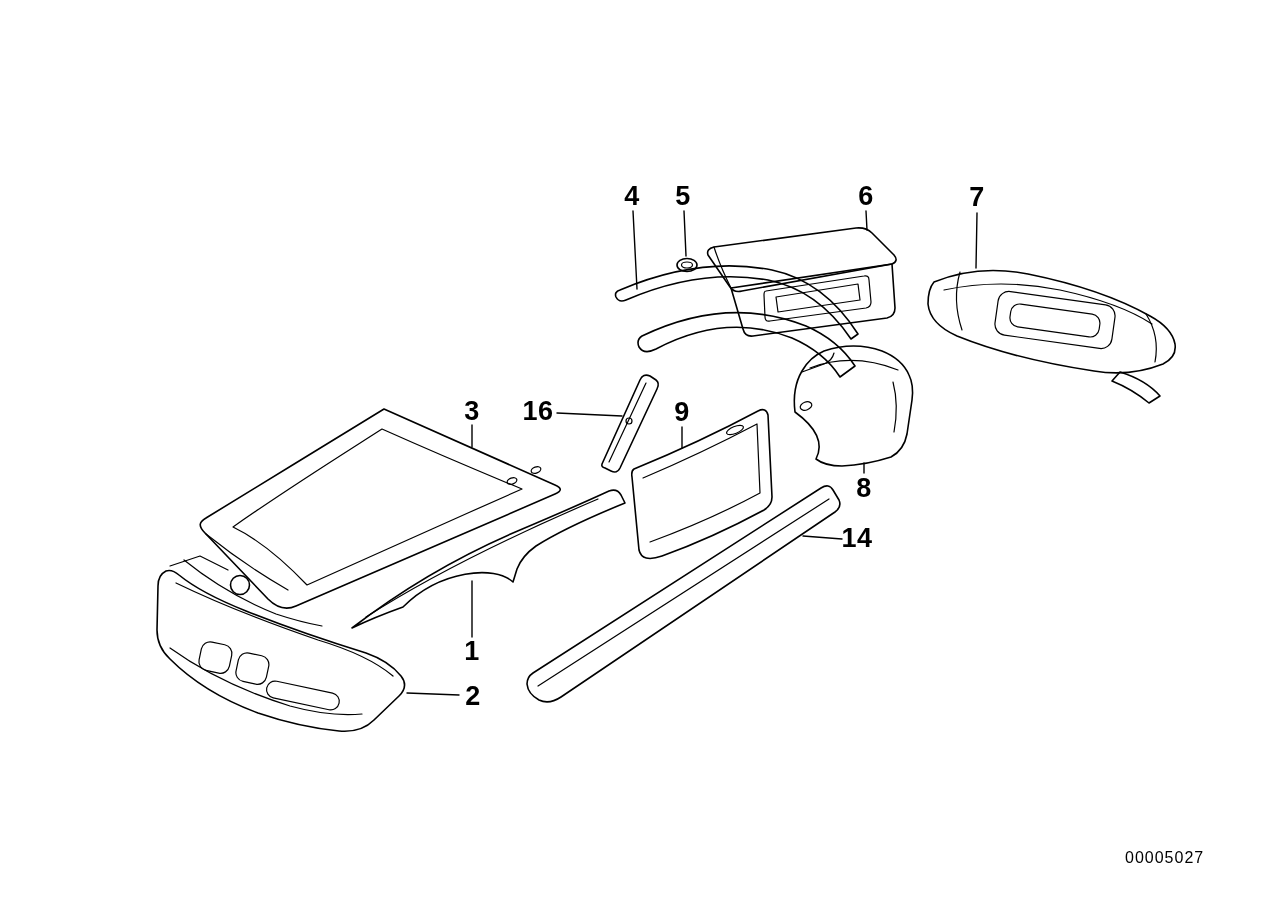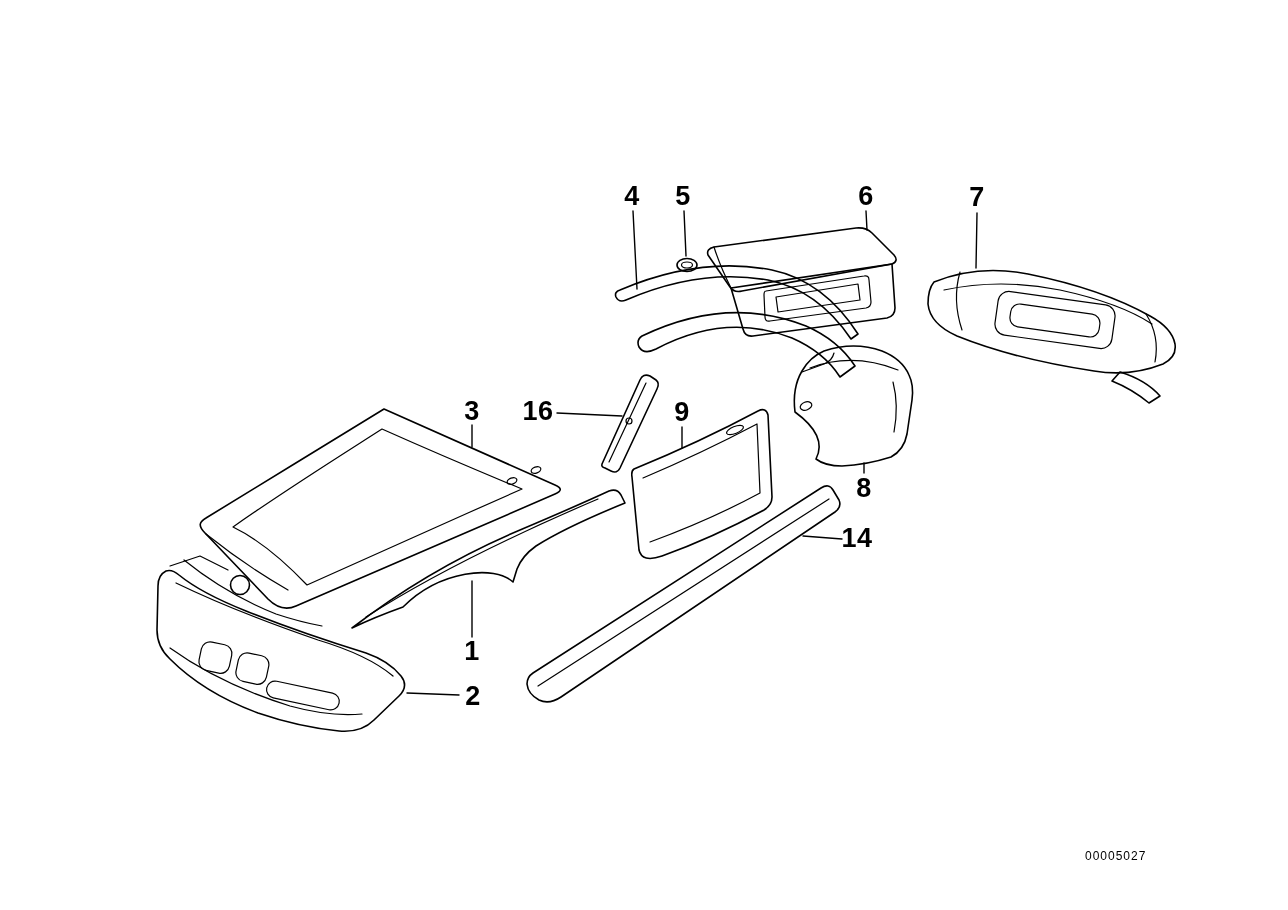--- a/index.html
+++ b/index.html
@@ -18,22 +18,22 @@
   .art .thin{stroke-width:1.2;}
   .art .leader{stroke-width:1.4;}
   .callout{
     position:absolute;
     transform:translate(-50%,-50%);
     font-weight:bold;font-size:27px;line-height:1;
     color:#000;cursor:pointer;user-select:none;
     letter-spacing:0.5px;
   }
   .diagram-number{
-    position:absolute;left:1085px;top:849px;
-    font-size:12px;color:#000;letter-spacing:1px;
+    position:absolute;left:1125px;top:849px;
+    font-size:16px;color:#000;letter-spacing:1px;
   }
 </style>
 </head>
 <body>
 
 <div class="stage">
 
   <svg class="art" width="1288" height="910" viewBox="0 0 1288 910">
 
     <g>

